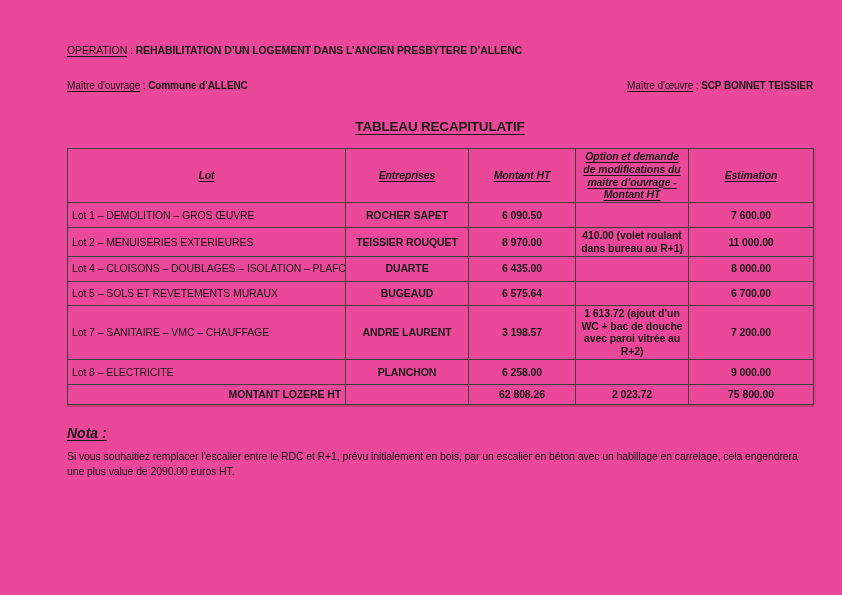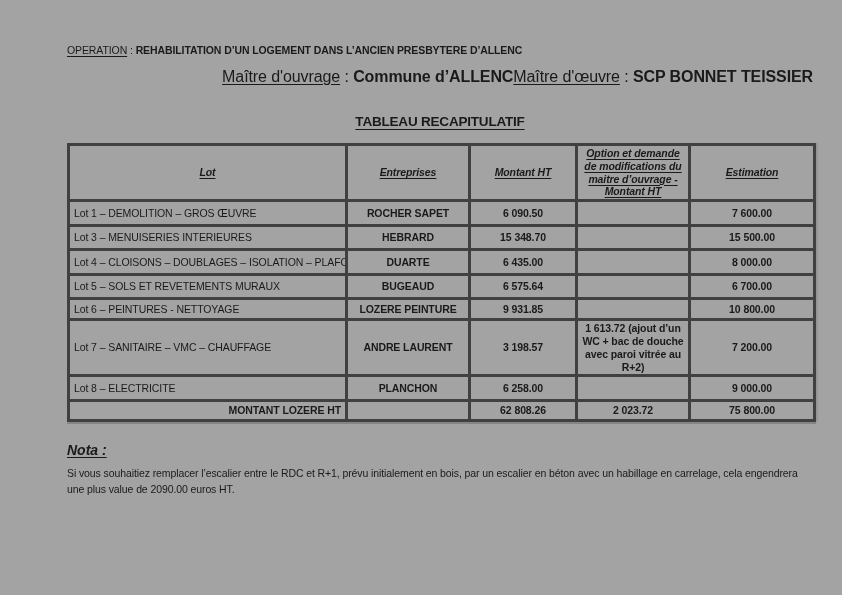--- a/index.html
+++ b/index.html
@@ -1,53 +1,53 @@
 <!DOCTYPE html>
 <html><head>
 <meta charset="utf-8">
 <style>
   * { margin: 0; padding: 0; box-sizing: border-box; }
   html, body { background: #e8e8e8; }
   body { font-family: "Liberation Sans", sans-serif; }
   .page {
     position: relative;
     width: 842px; height: 595px;
-    background: #a3a3a3;
+    background: #ec4899;
     color: #1a1a1a;
     padding: 44px 29px 0 67px;
     overflow: hidden;
     font-size: 10.5px;
   }
   .u { text-decoration: underline; text-underline-offset: 2px; }
   .b { font-weight: bold; }
 
   .operation-line { font-size: 10.5px; letter-spacing: -0.1px; }
   .maitres-row {
-    display: flex; justify-content: flex-end;
-    margin-top: 12px;
-    font-size: 16px; letter-spacing: -0.1px;
+    display: flex; justify-content: space-between;
+    margin-top: 24px;
+    font-size: 10px; letter-spacing: -0.1px;
   }
   .doc-title {
     margin-top: 28px;
     text-align: center;
     font-size: 13.5px; font-weight: bold;
     text-decoration: underline;
     text-underline-offset: 2.5px;
     letter-spacing: -0.2px;
   }
 
   table.recap {
     margin-top: 14px;
     width: 746px;
     border-collapse: collapse;
     table-layout: fixed;
     box-shadow: 0 2px 0 rgba(0,0,0,0.18), 2px 0 0 rgba(0,0,0,0.08);
   }
   table.recap td, table.recap th {
-    border: 3px solid #404040;
+    border: 1px solid #404040;
     padding: 1px 4px;
     vertical-align: middle;
     font-size: 10.5px;
     line-height: 1.22;
     letter-spacing: -0.1px;
     overflow: hidden;
   }
   col.c-lot        { width: 278px; }
   col.c-entreprise { width: 123px; }
   col.c-montant    { width: 107px; }
@@ -126,52 +126,45 @@
       </tr>
 
       <tr class="h25">
         <td class="lot">Lot 1 – DEMOLITION – GROS ŒUVRE</td>
         <td class="center-b">ROCHER SAPET</td>
         <td class="center-b">6 090.50</td>
         <td class="option-cell"></td>
         <td class="center-b">7 600.00</td>
       </tr>
 
+      <tr class="h26">
+        <td class="lot">Lot 2 – MENUISERIES EXTERIEURES</td>
+        <td class="center-b">TEISSIER ROUQUET</td>
+        <td class="center-b">8 970.00</td>
+        <td class="option-cell">410.00 (volet roulant dans bureau au R+1)</td>
+        <td class="center-b">11 000.00</td>
+      </tr>
 
-      <tr class="h24">
-        <td class="lot">Lot 3 – MENUISERIES INTERIEURES</td>
-        <td class="center-b">HEBRARD</td>
-        <td class="center-b">15 348.70</td>
-        <td class="option-cell"></td>
-        <td class="center-b">15 500.00</td>
-      </tr>
 
       <tr class="h25">
         <td class="lot">Lot 4 – CLOISONS – DOUBLAGES – ISOLATION – PLAFONDS</td>
         <td class="center-b">DUARTE</td>
         <td class="center-b">6 435.00</td>
         <td class="option-cell"></td>
         <td class="center-b">8 000.00</td>
       </tr>
 
       <tr class="h24">
         <td class="lot">Lot 5 – SOLS ET REVETEMENTS MURAUX</td>
         <td class="center-b">BUGEAUD</td>
         <td class="center-b">6 575.64</td>
         <td class="option-cell"></td>
         <td class="center-b">6 700.00</td>
       </tr>
 
-      <tr class="h21">
-        <td class="lot">Lot 6 – PEINTURES - NETTOYAGE</td>
-        <td class="center-b">LOZERE PEINTURE</td>
-        <td class="center-b">9 931.85</td>
-        <td class="option-cell"></td>
-        <td class="center-b">10 800.00</td>
-      </tr>
 
       <tr class="h54">
         <td class="lot">Lot 7 – SANITAIRE – VMC – CHAUFFAGE</td>
         <td class="center-b">ANDRE LAURENT</td>
         <td class="center-b">3 198.57</td>
         <td class="option-cell">1 613.72  (ajout d’un WC + bac de douche avec paroi vitrée au R+2)</td>
         <td class="center-b">7 200.00</td>
       </tr>
 
       <tr class="h25">

